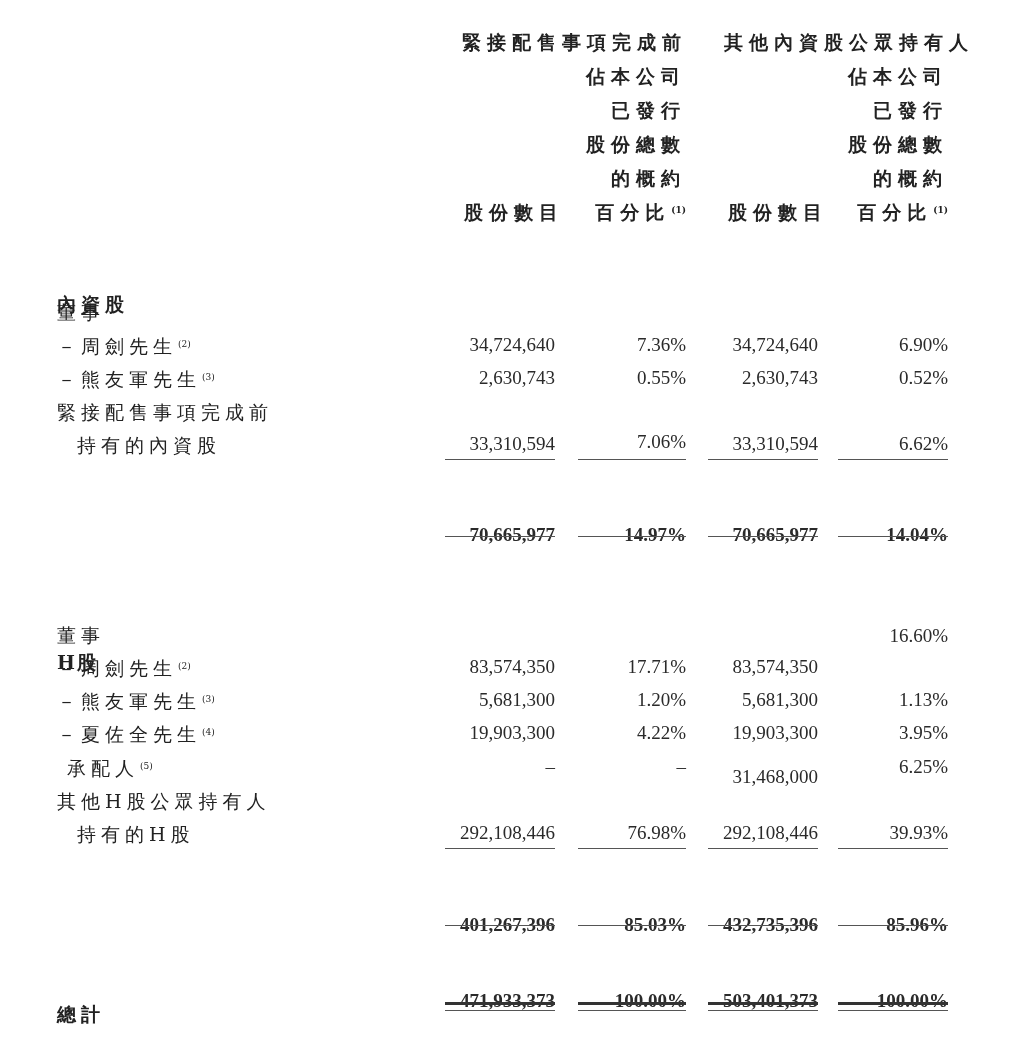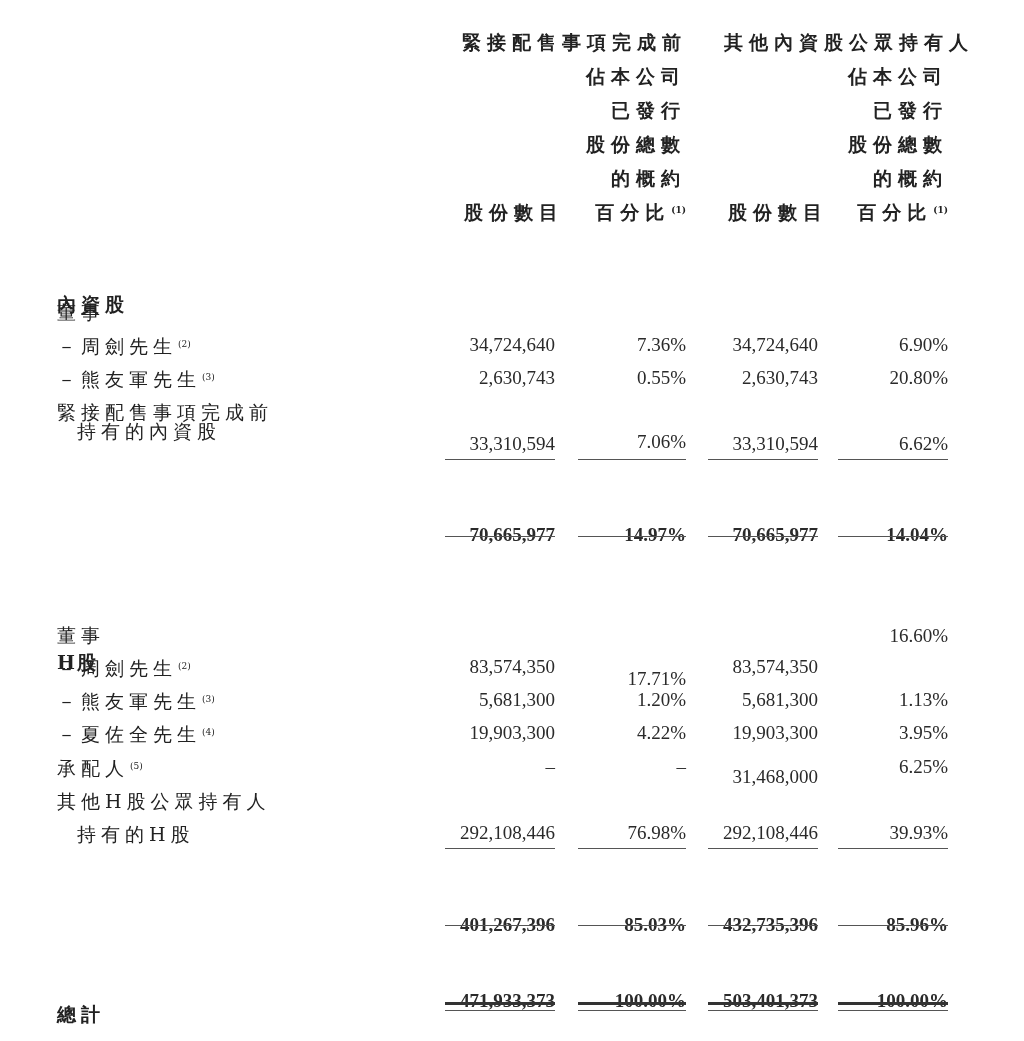--- a/index.html
+++ b/index.html
@@ -59,24 +59,24 @@
 <div class="abs lbl" style="left:57px; top:334px;"><span>－周劍先生</span><sup class="fn">(2)</sup></div>
 <div class="abs num c1" style="top:334px;">34,724,640</div>
 <div class="abs num c2" style="top:334px;">7.36%</div>
 <div class="abs num c3" style="top:334px;">34,724,640</div>
 <div class="abs num c4" style="top:334px;">6.90%</div>
 
 <div class="abs lbl" style="left:57px; top:367px;"><span>－熊友軍先生</span><sup class="fn">(3)</sup></div>
 <div class="abs num c1" style="top:367px;">2,630,743</div>
 <div class="abs num c2" style="top:367px;">0.55%</div>
 <div class="abs num c3" style="top:367px;">2,630,743</div>
-<div class="abs num c4" style="top:367px;">20.80%</div>
+<div class="abs num c4" style="top:367px;">0.52%</div>
 
 <div class="abs lbl" style="left:57px; top:400px;">緊接配售事項完成前</div>
-<div class="abs lbl" style="left:77px; top:419px;">持有的內資股</div>
+<div class="abs lbl" style="left:77px; top:433px;">持有的內資股</div>
 <div class="abs num c1" style="top:433px;">33,310,594</div>
 <div class="abs num c2" style="top:431px;">7.06%</div>
 <div class="abs num c3" style="top:433px;">33,310,594</div>
 <div class="abs num c4" style="top:433px;">6.62%</div>
 <div class="rule c1" style="top:459px;"></div>
 <div class="rule c2" style="top:459px;"></div>
 <div class="rule c3" style="top:459px;"></div>
 <div class="rule c4" style="top:459px;"></div>
 
 <div class="abs num b c1" style="top:510px;">70,665,977</div>
@@ -86,37 +86,37 @@
 <div class="rule c1" style="top:536px;"></div>
 <div class="rule c2" style="top:536px;"></div>
 <div class="rule c3" style="top:536px;"></div>
 <div class="rule c4" style="top:536px;"></div>
 
 <div class="abs lbl b" style="left:57px; top:624px; letter-spacing:2px;">H股</div>
 <div class="abs lbl" style="left:57px; top:623px;">董事</div>
 
 <div class="abs lbl" style="left:57px; top:656px;"><span>－周劍先生</span><sup class="fn">(2)</sup></div>
 <div class="abs num c1" style="top:656px;">83,574,350</div>
-<div class="abs num c2" style="top:656px;margin-top:12px;">17.71%</div>
+<div class="abs num c2" style="top:656px;">17.71%</div>
 <div class="abs num c3" style="top:656px;">83,574,350</div>
 <div class="abs num c4" style="top:625px;">16.60%</div>
 
 <div class="abs lbl" style="left:57px; top:689px;"><span>－熊友軍先生</span><sup class="fn">(3)</sup></div>
 <div class="abs num c1" style="top:689px;">5,681,300</div>
 <div class="abs num c2" style="top:689px;">1.20%</div>
 <div class="abs num c3" style="top:689px;">5,681,300</div>
 <div class="abs num c4" style="top:689px;">1.13%</div>
 
 <div class="abs lbl" style="left:57px; top:722px;"><span>－夏佐全先生</span><sup class="fn">(4)</sup></div>
 <div class="abs num c1" style="top:722px;">19,903,300</div>
 <div class="abs num c2" style="top:722px;">4.22%</div>
 <div class="abs num c3" style="top:722px;">19,903,300</div>
 <div class="abs num c4" style="top:722px;">3.95%</div>
 
-<div class="abs lbl" style="left:57px; top:756px;"><span>承配人</span><sup class="fn">(5)</sup></div>
+<div class="abs lbl" style="left:67px; top:756px;"><span>承配人</span><sup class="fn">(5)</sup></div>
 <div class="abs num c1" style="top:756px;">–</div>
 <div class="abs num c2" style="top:756px;">–</div>
 <div class="abs num c3" style="top:766px;">31,468,000</div>
 <div class="abs num c4" style="top:756px;">6.25%</div>
 
 <div class="abs lbl" style="left:57px; top:789px;">其他H股公眾持有人</div>
 <div class="abs lbl" style="left:77px; top:822px;">持有的H股</div>
 <div class="abs num c1" style="top:822px;">292,108,446</div>
 <div class="abs num c2" style="top:822px;">76.98%</div>
 <div class="abs num c3" style="top:822px;">292,108,446</div>

